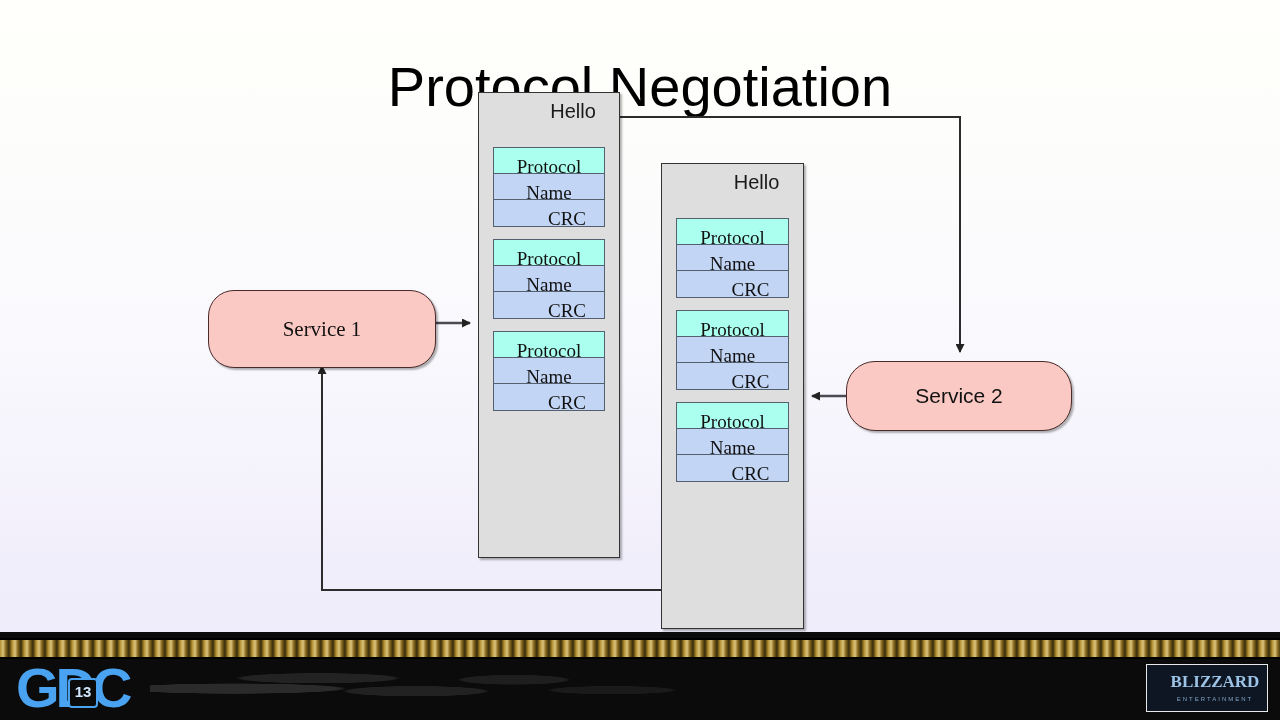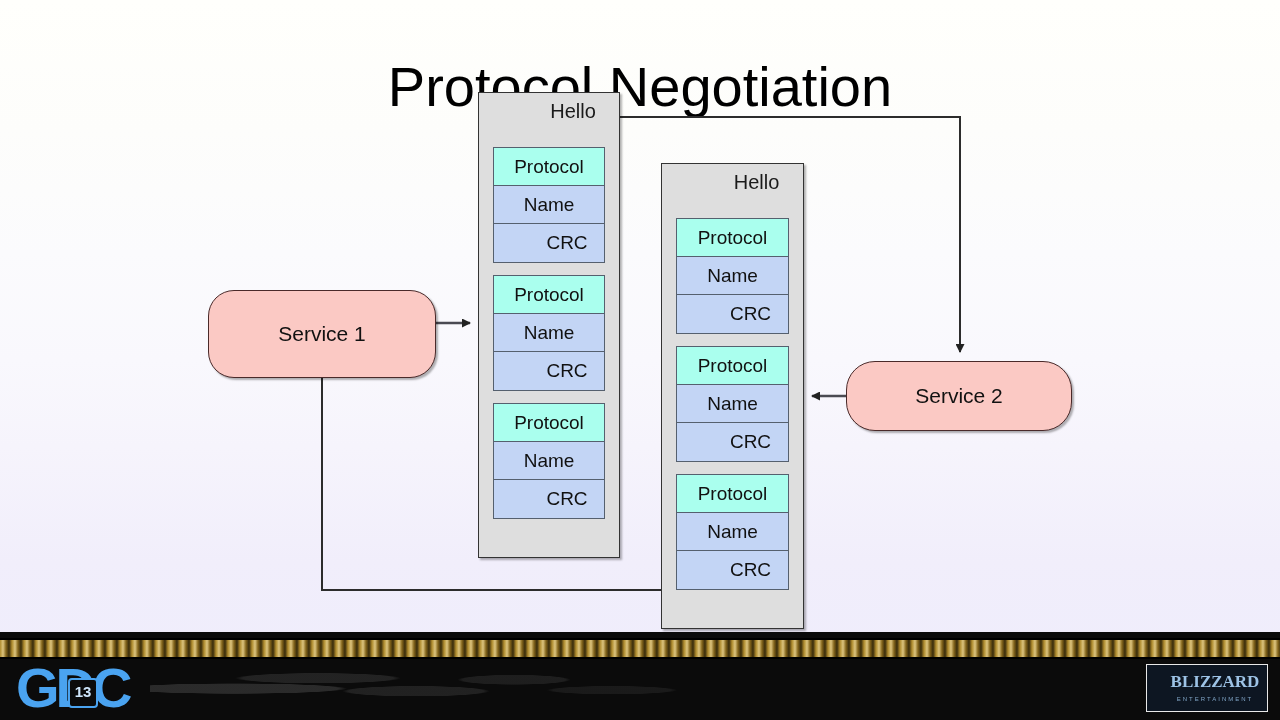--- a/index.html
+++ b/index.html
@@ -63,26 +63,27 @@
     margin-left: 48px;
   }
   .msg-group {
     margin: 0 14px 12px 14px;
     border: 1px solid #55606e;
     box-sizing: border-box;
   }
   .msg-group:last-child { margin-bottom: 14px; }
   .field {
     box-sizing: border-box;
-    height: 38px;
+    height: 26px;
     line-height: 38px;
     text-align: center;
     font-size: 19px;
     color: #111111;
     border-bottom: 1px solid #55606e;
+    font-family: Liberation Serif, serif;
   }
   .field:last-child { border-bottom: none; }
   .field.protocol { background: #aaffee; }
   .field.name     { background: #c3d5f5; }
   .field.crc      { background: #c3d5f5; padding-left: 36px; }
 
   
   .service {
     position: absolute;
     box-sizing: border-box;
@@ -205,21 +206,21 @@
 
       <g>
         <line x1="846" y1="396" x2="812" y2="396" stroke="#4a4a52" stroke-width="2.5" marker-end="url(#arrowR)"></line>
       </g>
 
       <g>
         <path d="M661,590 L322,590 L322,366" stroke="#2c2c2c" stroke-width="2" fill="none" marker-end="url(#arrowR)"></path>
       </g>
     </svg>
 
-    <div class="service" style="left:208px; top:290px; width:228px; height:88px;">
+    <div class="service" style="left:208px; top:290px; width:228px; height:78px;font-family:Liberation Serif, serif;">
       <span>Service 1</span>
     </div>
 
     <div class="service" style="left:846px; top:361px; width:226px; height:70px;border-radius:29px;">
       <span>Service 2</span>
     </div>
 
     <div class="msg-box" style="left:478px; top:92px; width:142px; height:466px;">
       <div class="msg-title">Hello</div>
 

